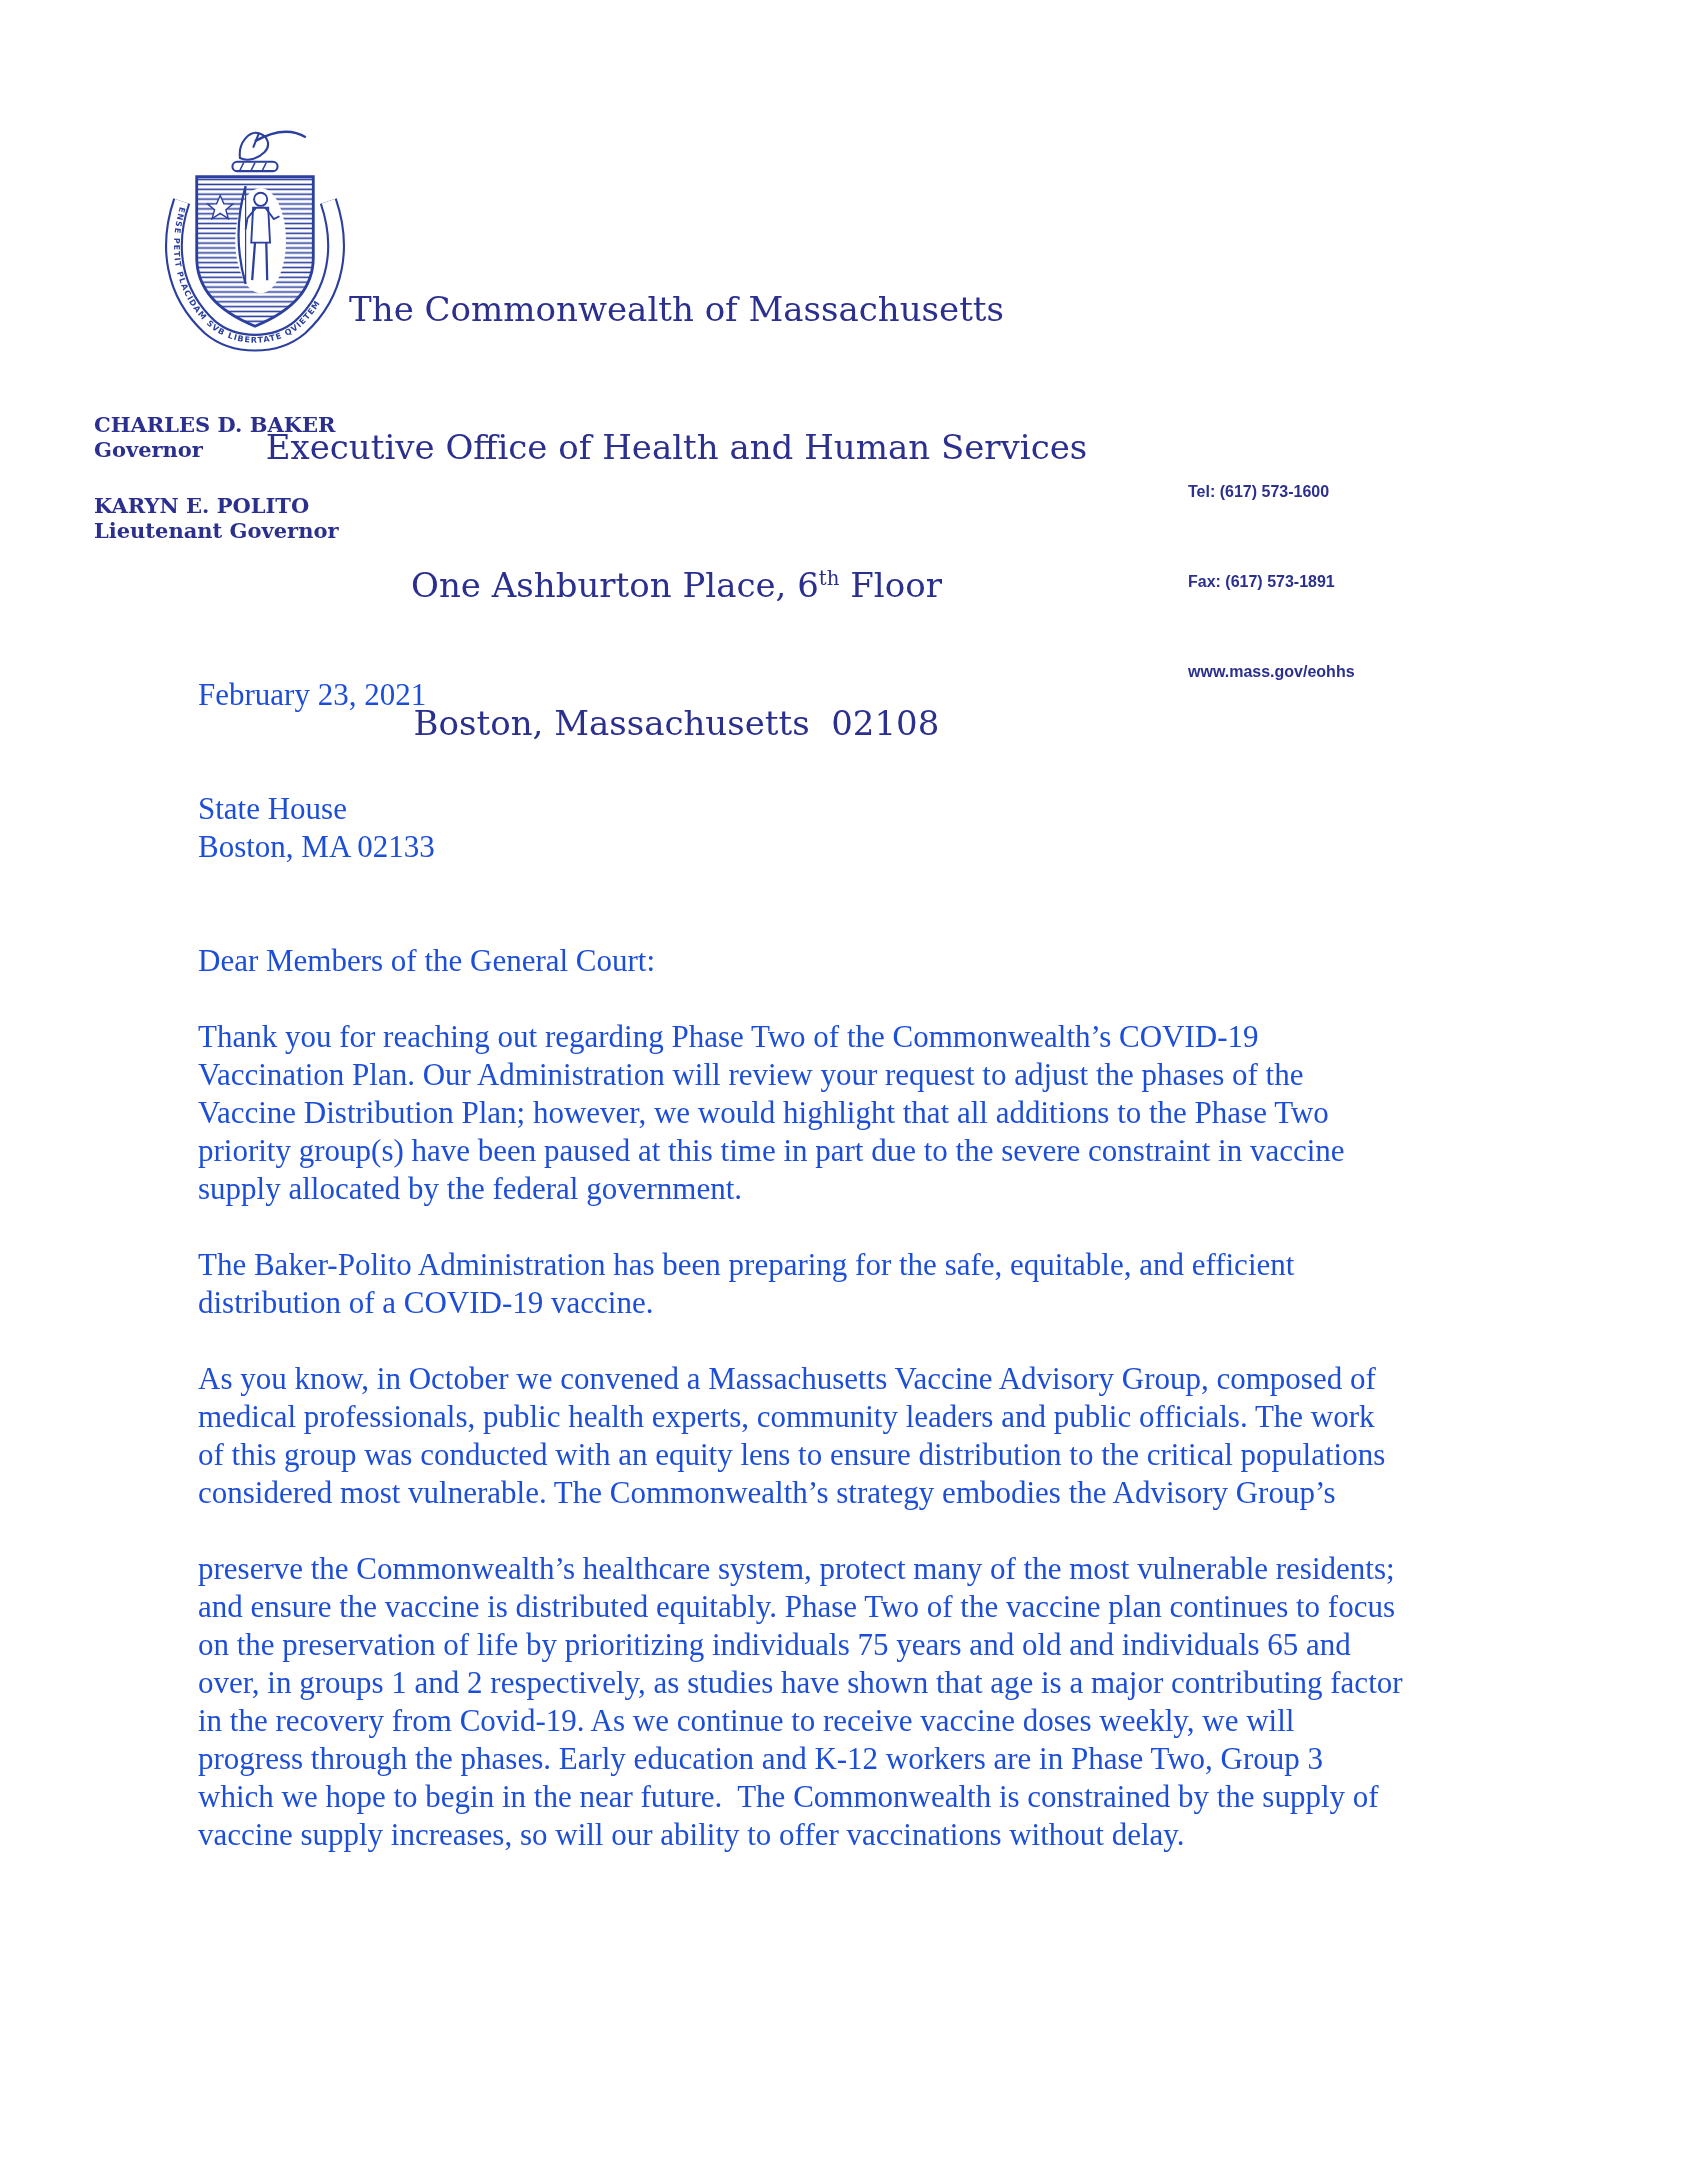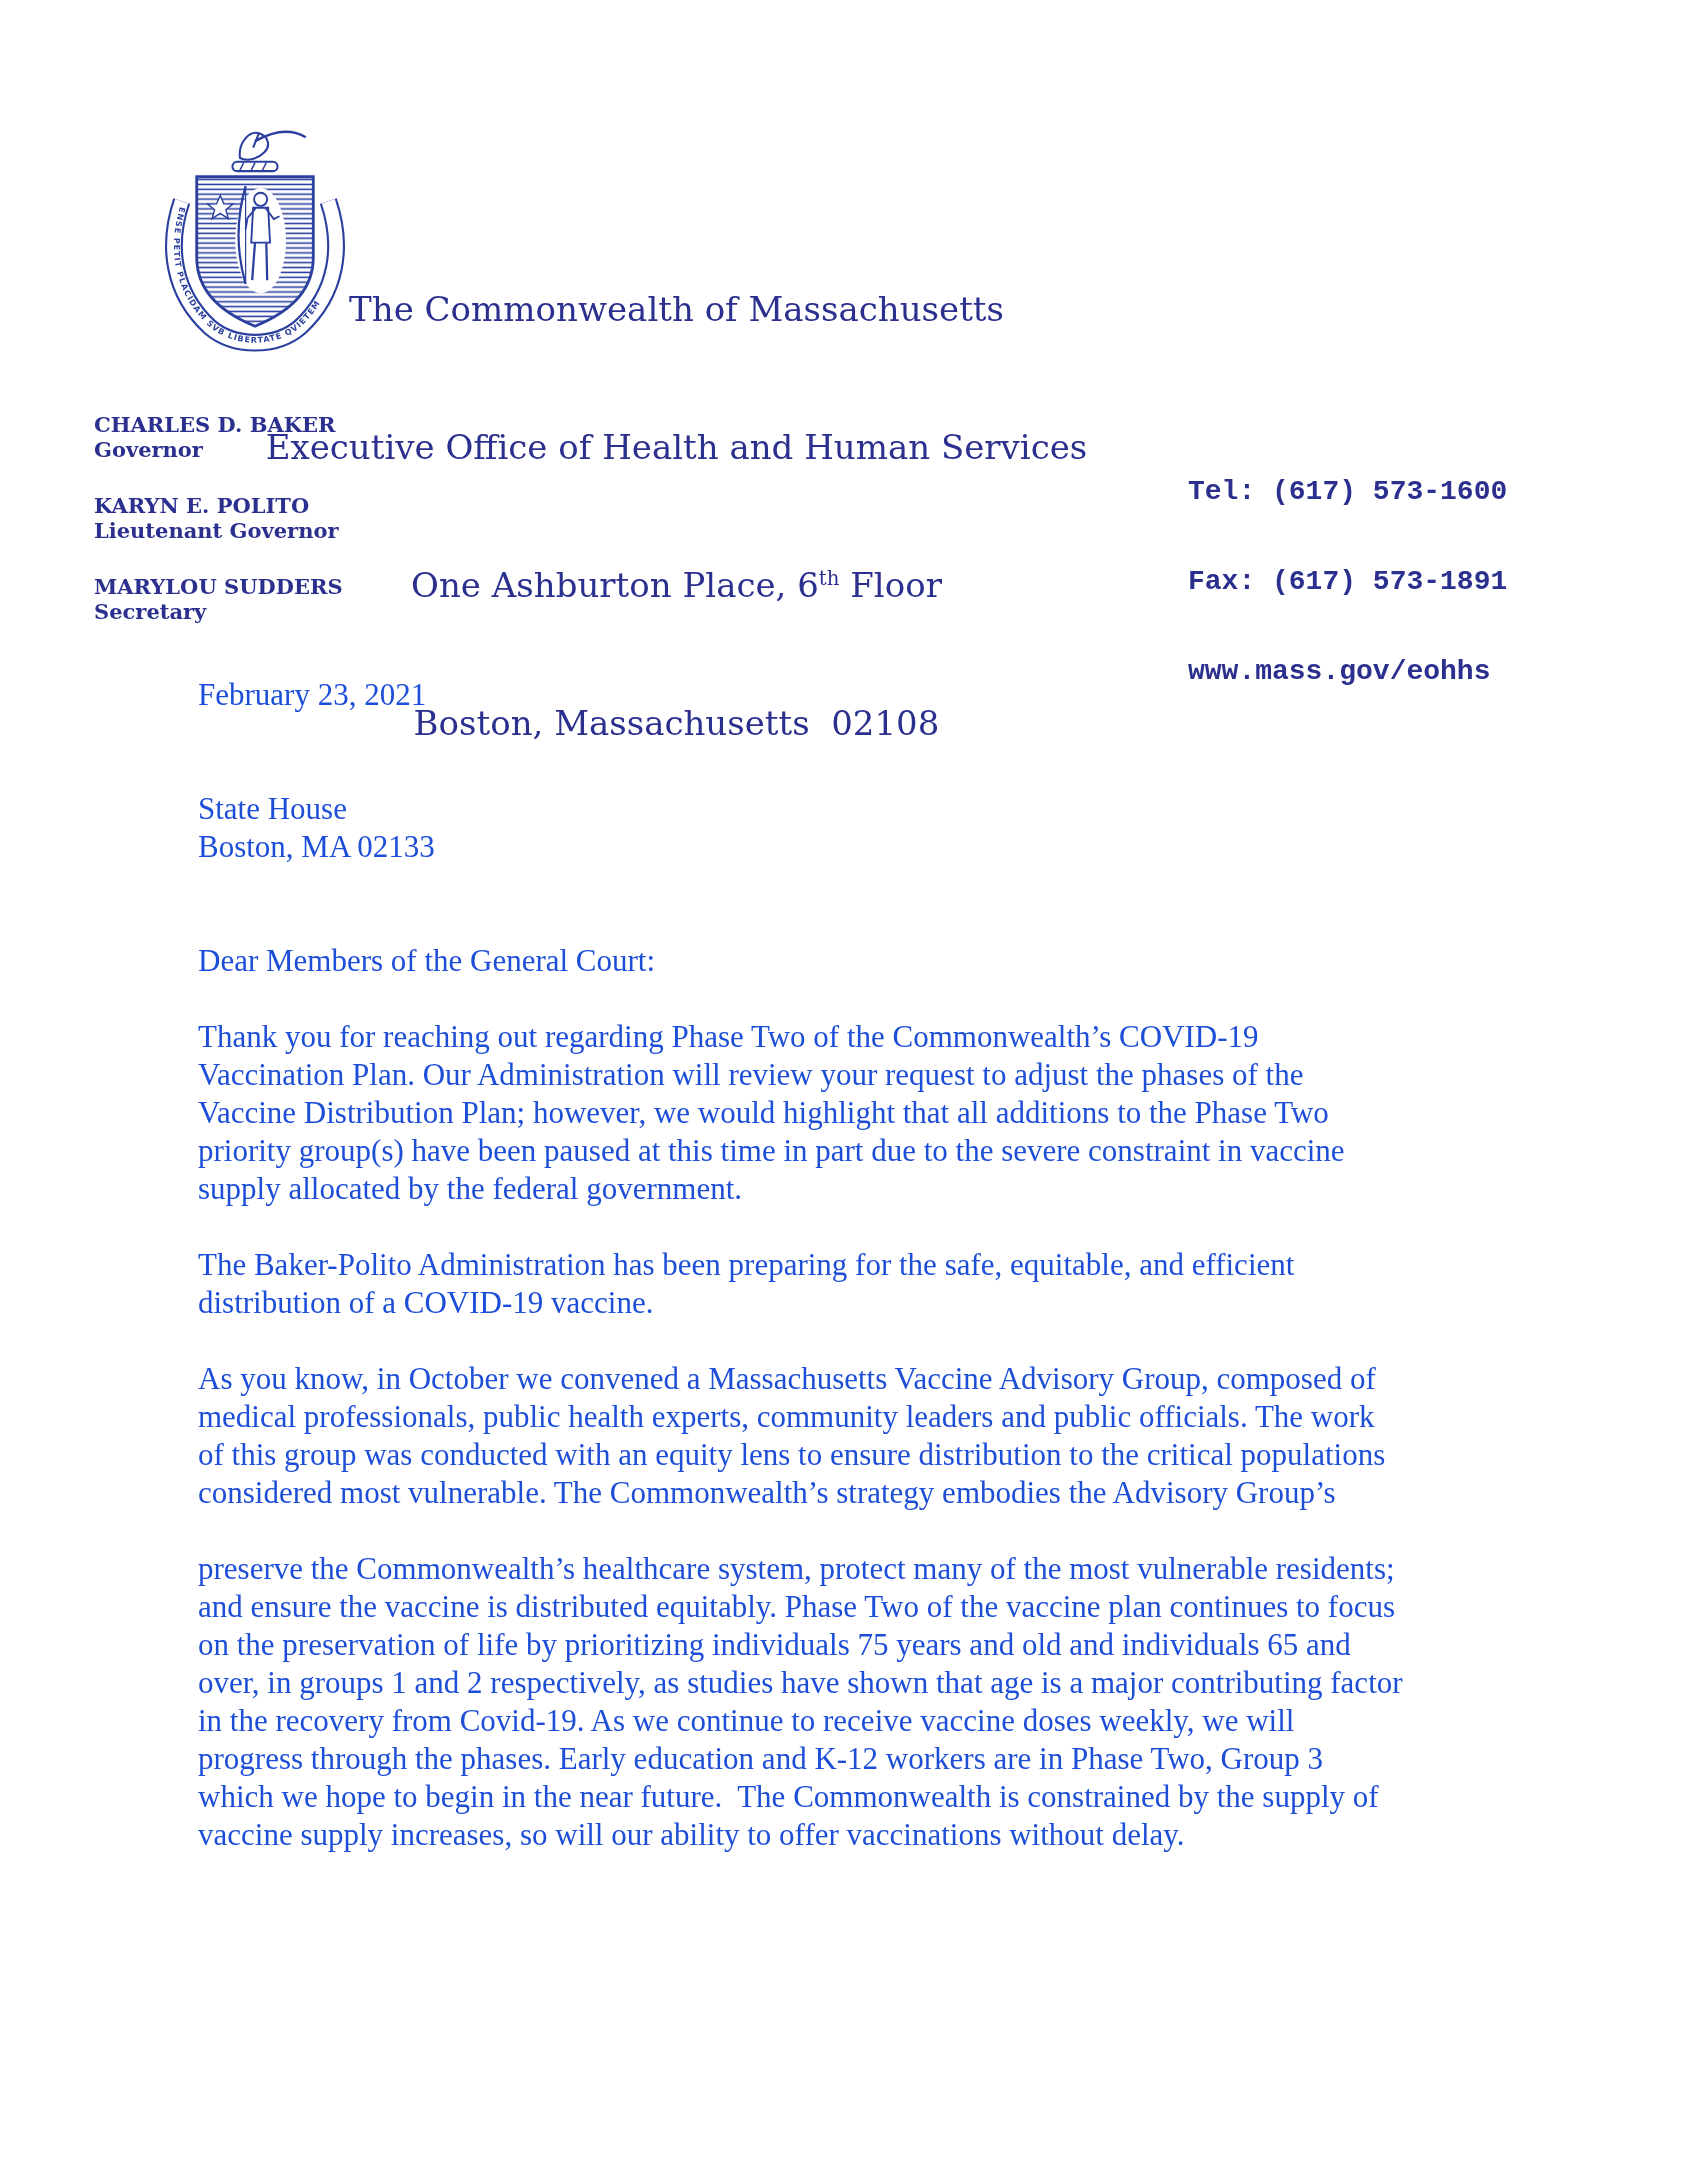--- a/index.html
+++ b/index.html
@@ -20,22 +20,22 @@
   }
   .lh-text sup{font-size:0.58em;line-height:0;text-align:center;}
   .officials{
     position:absolute;left:94px;top:412px;width:347px;text-align:left;
     color:var(--navy);font-family:"DejaVu Serif",serif;font-weight:bold;
     font-size:21px;line-height:25px;
   }
   .official{margin-bottom:31px;}
   .contact{
     position:absolute;left:1188px;top:417px;
-    color:var(--navy);font-family:Liberation Mono, monospace;font-weight:bold;
-    font-size:28px;line-height:30px;white-space:pre;
+    color:var(--navy);font-family:Liberation Sans, sans-serif;font-weight:bold;
+    font-size:16px;line-height:30px;white-space:pre;
   }
   
   .body-text{
     position:absolute;left:198px;top:676px;width:1307px;
     color:#1d4ed8;font-size:31px;line-height:38px;
   }
   .line{white-space:pre;}
   .mb1{margin-bottom:38px;}
   .mb2{margin-bottom:76px;}
 </style>
@@ -91,24 +91,20 @@
 
   <div class="officials">
     <div class="official">
       <div>CHARLES D. BAKER</div>
       <div>Governor</div>
     </div>
     <div class="official">
       <div>KARYN E. POLITO</div>
       <div>Lieutenant Governor</div>
     </div>
-    <div class="official">
-      <div>MARYLOU SUDDERS</div>
-      <div>Secretary</div>
-    </div>
   </div>
 
   <div class="contact">
     <div>Tel: (617) 573-1600</div>
     <div>Fax: (617) 573-1891</div>
     <div>www.mass.gov/eohhs</div>
   </div>
 
   <div class="body-text">
     <div class="line mb2">February 23, 2021</div>

